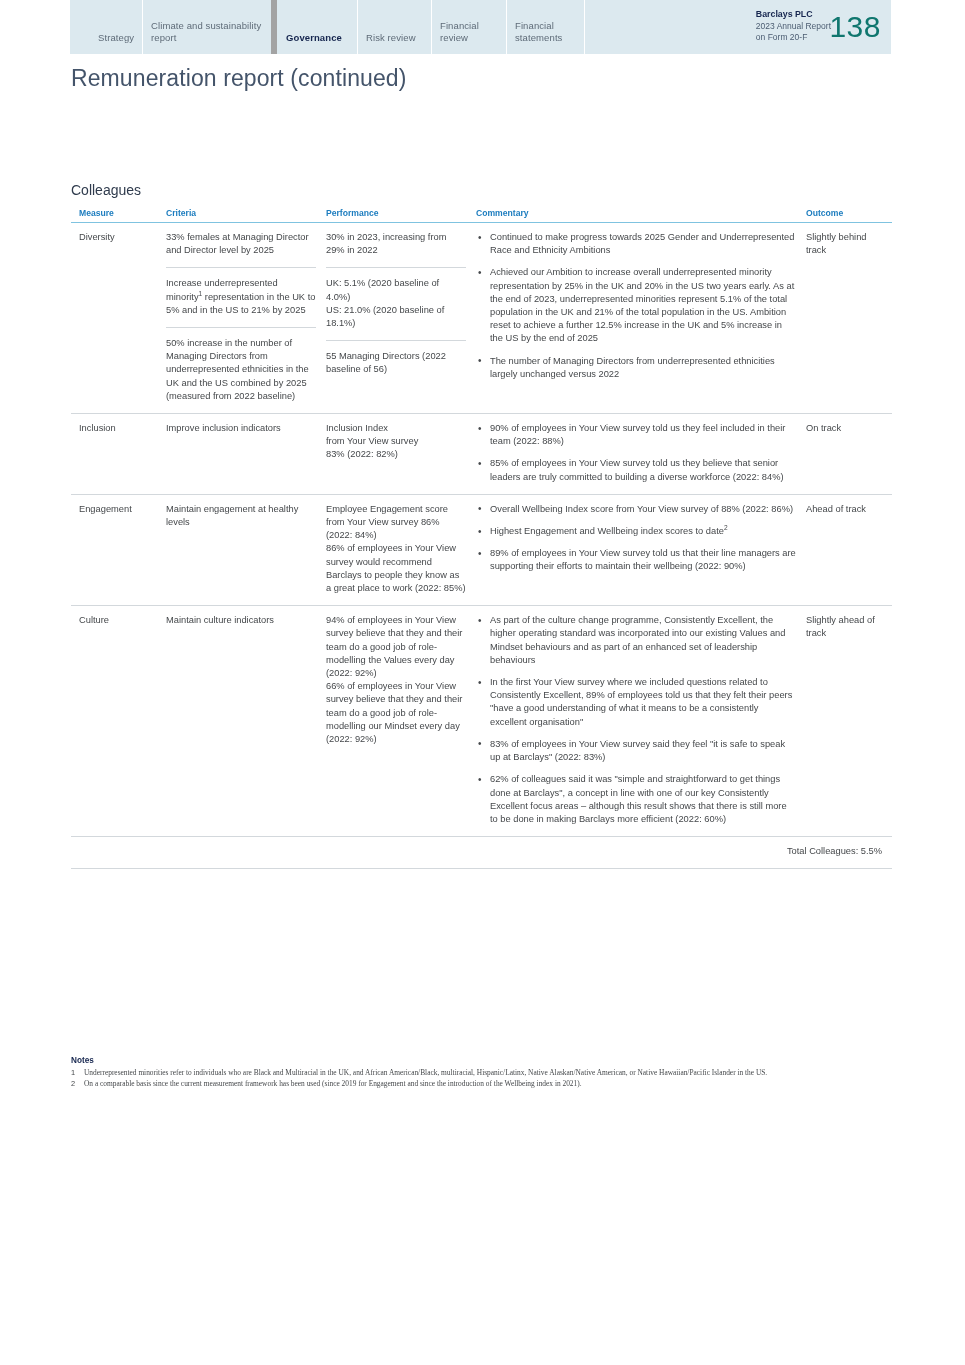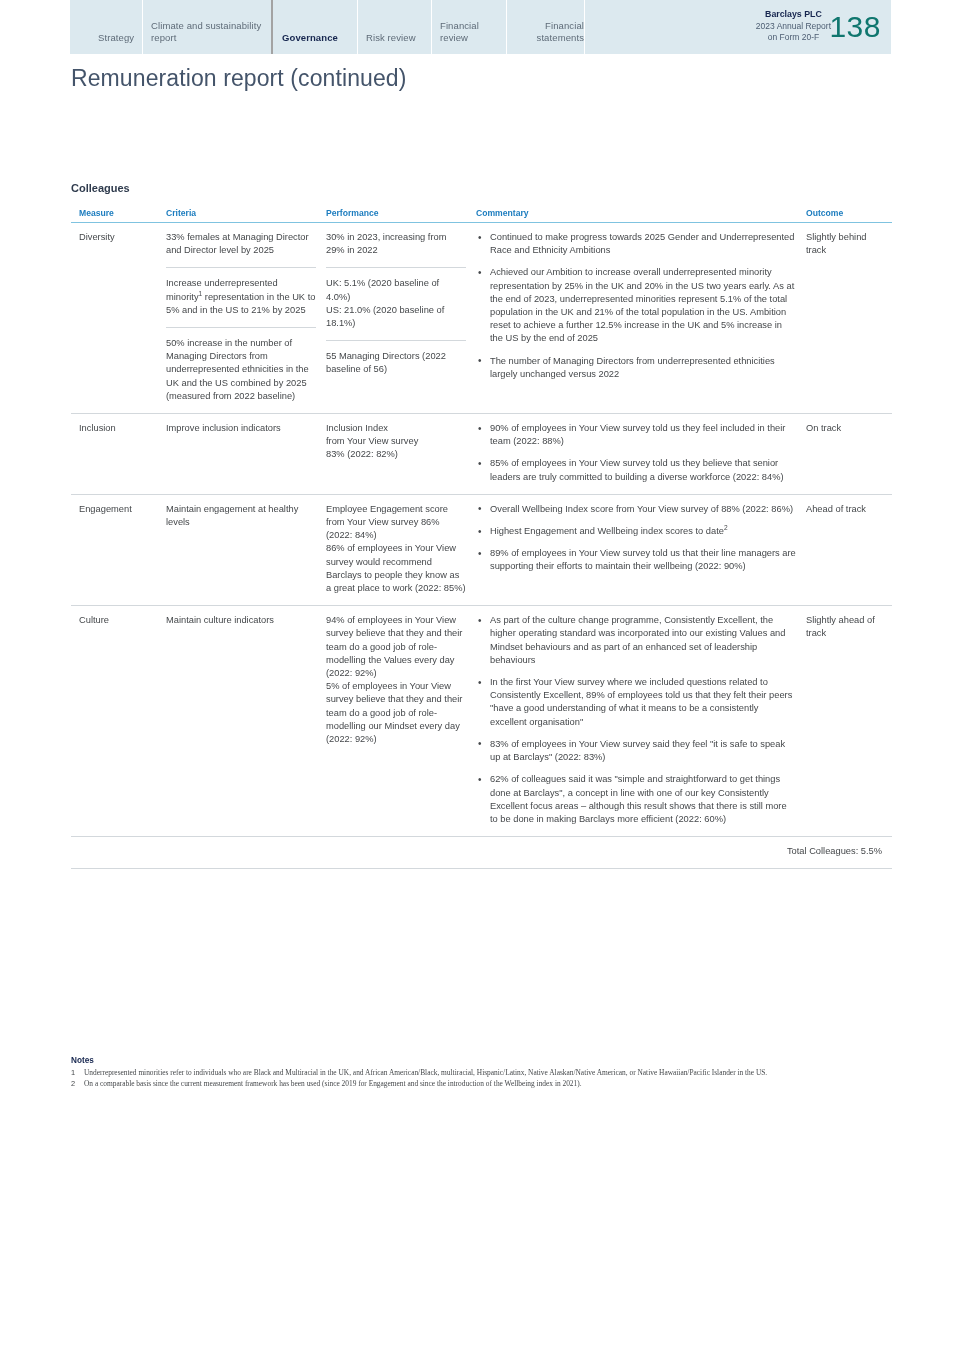--- a/index.html
+++ b/index.html
@@ -36,33 +36,33 @@
     color: #5e6b78;
     letter-spacing: 0.1px;
   }
   .nav-tab:first-child { border-left: none; }
   .nav-tab.t-strategy   { width: 72px; padding-left: 28px; }
   .nav-tab.t-climate    { width: 129px; }
   .nav-tab.t-governance {
     width: 86px;
     color: #16264f;
     font-weight: bold;
-    border-left: 2px solid #a3a3a3;
+    border-left: 6px solid #a3a3a3;
     padding-left: 9px;
   }
   .nav-tab.t-risk       { width: 74px; }
   .nav-tab.t-finrev     { width: 75px; padding-left: 8px; }
-  .nav-tab.t-finstat    { width: 78px; text-align: right; }
+  .nav-tab.t-finstat    { width: 78px; }
   .nav-tab.t-spacer     { flex: 1; }
 
   .nav-meta {
     position: absolute;
     right: 60px;
     top: 9px;
-    text-align: center;
+    text-align: left;
     font-size: 8.5px;
     line-height: 11.5px;
     color: #4c5d72;
   }
   .nav-meta .brand { font-weight: bold; color: #16264f; font-size: 8.8px; }
   .page-num {
     position: absolute;
     right: 10px;
     top: 12px;
     font-size: 30px;
@@ -82,22 +82,22 @@
     color: #44546a;
     font-weight: 400;
     letter-spacing: 0.1px;
   }
 
   
   .section-title {
     position: absolute;
     left: 71px;
     top: 182px;
-    font-size: 11px;
-    font-weight: bold;
+    font-size: 14px;
+    font-weight: normal;
     color: #2f3b4d;
   }
 
   table.matrix {
     position: absolute;
     left: 71px;
     top: 205px;
     width: 821px;
     border-collapse: collapse;
     table-layout: fixed;
@@ -290,21 +290,21 @@
         </td>
         <td class="col-outcome">Ahead of track</td>
       </tr>
       <tr class="main-row">
         <td class="col-measure">Culture</td>
         <td class="col-criteria">
           <div class="sub-block">Maintain culture indicators</div>
         </td>
         <td class="col-performance">
           <div class="p-para">94% of employees in Your View survey believe that they and their team do a good job of role-modelling the Values every day (2022: 92%)</div>
-          <div class="p-para">5% of employees in Your View survey believe that they and their team do a good job of role-modelling our Mindset every day (2022: 92%)</div>
+          <div class="p-para">66% of employees in Your View survey believe that they and their team do a good job of role-modelling our Mindset every day (2022: 92%)</div>
         </td>
         <td class="col-commentary">
           <ul class="bullets">
             <li>As part of the culture change programme, Consistently Excellent, the higher operating standard was incorporated into our existing Values and Mindset behaviours and as part of an enhanced set of leadership behaviours</li>
             <li>In the first Your View survey where we included questions related to Consistently Excellent, 89% of employees told us that they felt their peers "have a good understanding of what it means to be a consistently excellent organisation"</li>
             <li>83% of employees in Your View survey said they feel "it is safe to speak up at Barclays" (2022: 83%)</li>
             <li>62% of colleagues said it was "simple and straightforward to get things done at Barclays", a concept in line with one of our key Consistently Excellent focus areas – although this result shows that there is still more to be done in making Barclays more efficient (2022: 60%)</li>
           </ul>
         </td>
         <td class="col-outcome">Slightly ahead of track</td>

